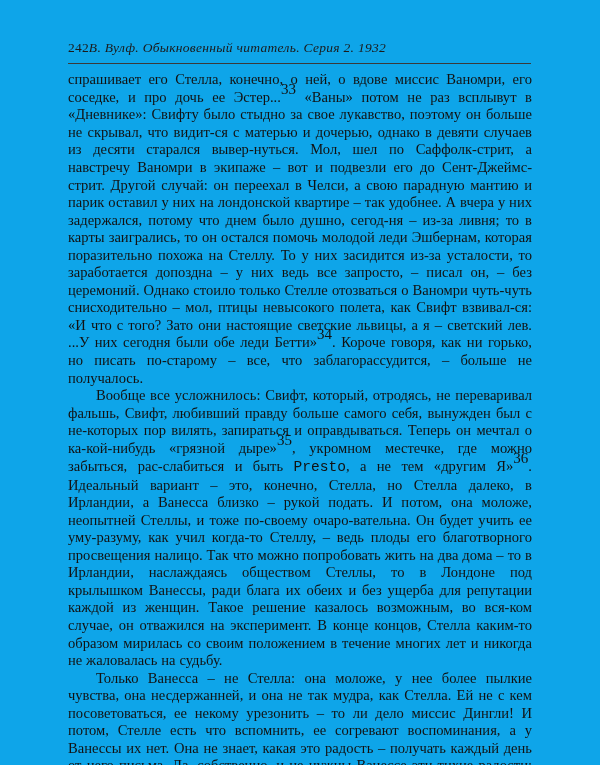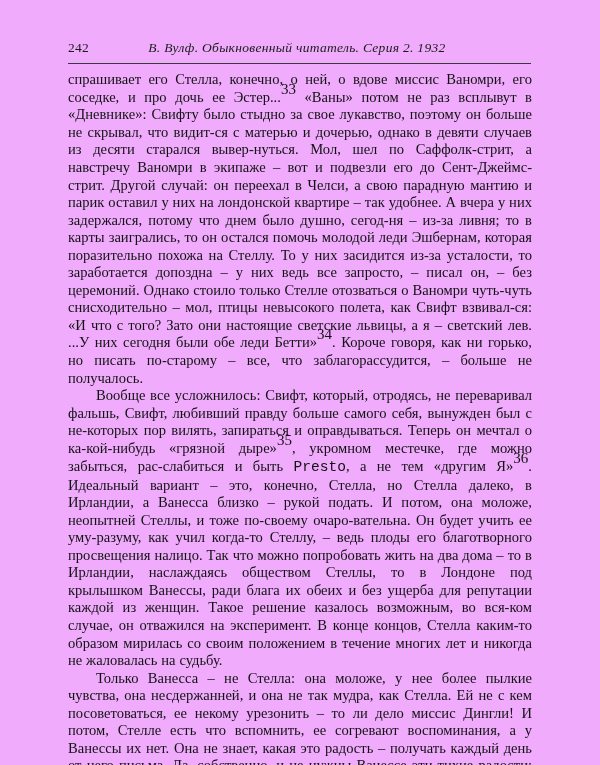--- a/index.html
+++ b/index.html
@@ -33,21 +33,20 @@
     align-items: baseline;
   }
   .folio {
     font-size: 13.5px;
     letter-spacing: 0.2px;
     color: #1b1b1b;
     flex: 0 0 auto;
   }
   .head-title {
     flex: 1 1 auto;
-    text-align: center;
     font-style: italic;
     font-size: 13.5px;
     letter-spacing: 0.3px;
     color: #1b1b1b;
     padding-right: 26px;
   }
   .head-rule {
     position: absolute;
     left: 68px;
     top: 63px;
@@ -83,21 +82,21 @@
     line-height: 0;
     vertical-align: 0.55em;
   }
   .lat {
     font-family: Liberation Mono, monospace;
   }
 </style>
 </head>
 <body>
 
-<div class="page" style="background: #f0abfc;">
+<div class="page" style="background: #0ea5e9;">
 
   <div class="running-head">
     <span class="folio">242</span>
     <span class="head-title">В. Вулф. Обыкновенный читатель. Серия 2. 1932</span>
   </div>
   <div class="head-rule" style="background: rgb(58, 58, 58);"></div>
 
   <div class="textblock" id="textblock">
       <p class="para first" id="para-1"><span>спрашивает его Стелла, конечно, о ней, о вдове миссис Ваномри, его соседке, и про дочь ее Эстер...</span><sup>33</sup><span> «Ваны» потом не раз всплывут в «Дневнике»: Свифту было стыдно за свое лукавство, поэтому он больше не скрывал, что видит-ся с матерью и дочерью, однако в девяти случаев из десяти старался вывер-нуться. Мол, шел по Саффолк-стрит, а навстречу Ваномри в экипаже – вот и подвезли его до Сент-Джеймс-стрит. Другой случай: он переехал в Челси, а свою парадную мантию и парик оставил у них на лондонской квартире – так удобнее. А вчера у них задержался, потому что днем было душно, сегод-ня – из-за ливня; то в карты заигрались, то он остался помочь молодой леди Эшбернам, которая поразительно похожа на Стеллу. То у них засидится из-за усталости, то заработается допоздна – у них ведь все запросто, – писал он, – без церемоний. Однако стоило только Стелле отозваться о Ваномри чуть-чуть снисходительно – мол, птицы невысокого полета, как Свифт взвивал-ся: «И что с того? Зато они настоящие светские львицы, а я – светский лев. ...У них сегодня были обе леди Бетти»</span><sup>34</sup><span>. Короче говоря, как ни горько, но писать по-старому – все, что заблагорассудится, – больше не получалось.</span></p>
       <p class="para" id="para-2"><span>Вообще все усложнилось: Свифт, который, отродясь, не переваривал фальшь, Свифт, любивший правду больше самого себя, вынужден был с не-которых пор вилять, запираться и оправдываться. Теперь он мечтал о ка-кой-нибудь «грязной дыре»</span><sup>35</sup><span>, укромном местечке, где можно забыться, рас-слабиться и быть </span><span class="lat">Presto</span><span>, а не тем «другим Я»</span><sup>36</sup><span>. Идеальный вариант – это, конечно, Стелла, но Стелла далеко, в Ирландии, а Ванесса близко – рукой подать. И потом, она моложе, неопытней Стеллы, и тоже по-своему очаро-вательна. Он будет учить ее уму-разуму, как учил когда-то Стеллу, – ведь плоды его благотворного просвещения налицо. Так что можно попробовать жить на два дома – то в Ирландии, наслаждаясь обществом Стеллы, то в Лондоне под крылышком Ванессы, ради блага их обеих и без ущерба для репутации каждой из женщин. Такое решение казалось возможным, во вся-ком случае, он отважился на эксперимент. В конце концов, Стелла каким-то образом мирилась со своим положением в течение многих лет и никогда не жаловалась на судьбу.</span></p>

